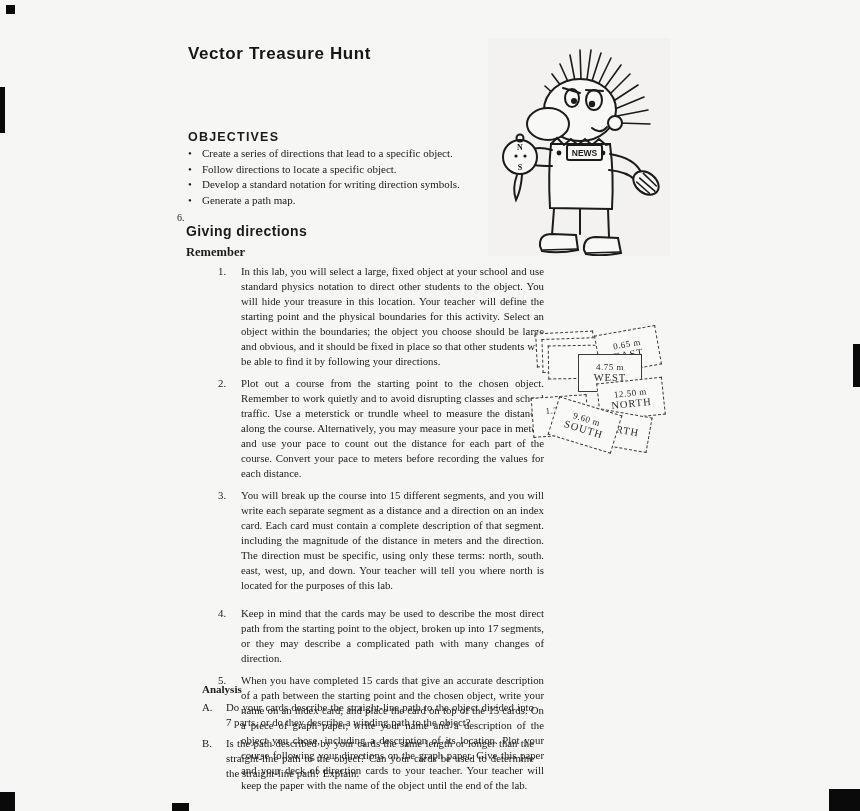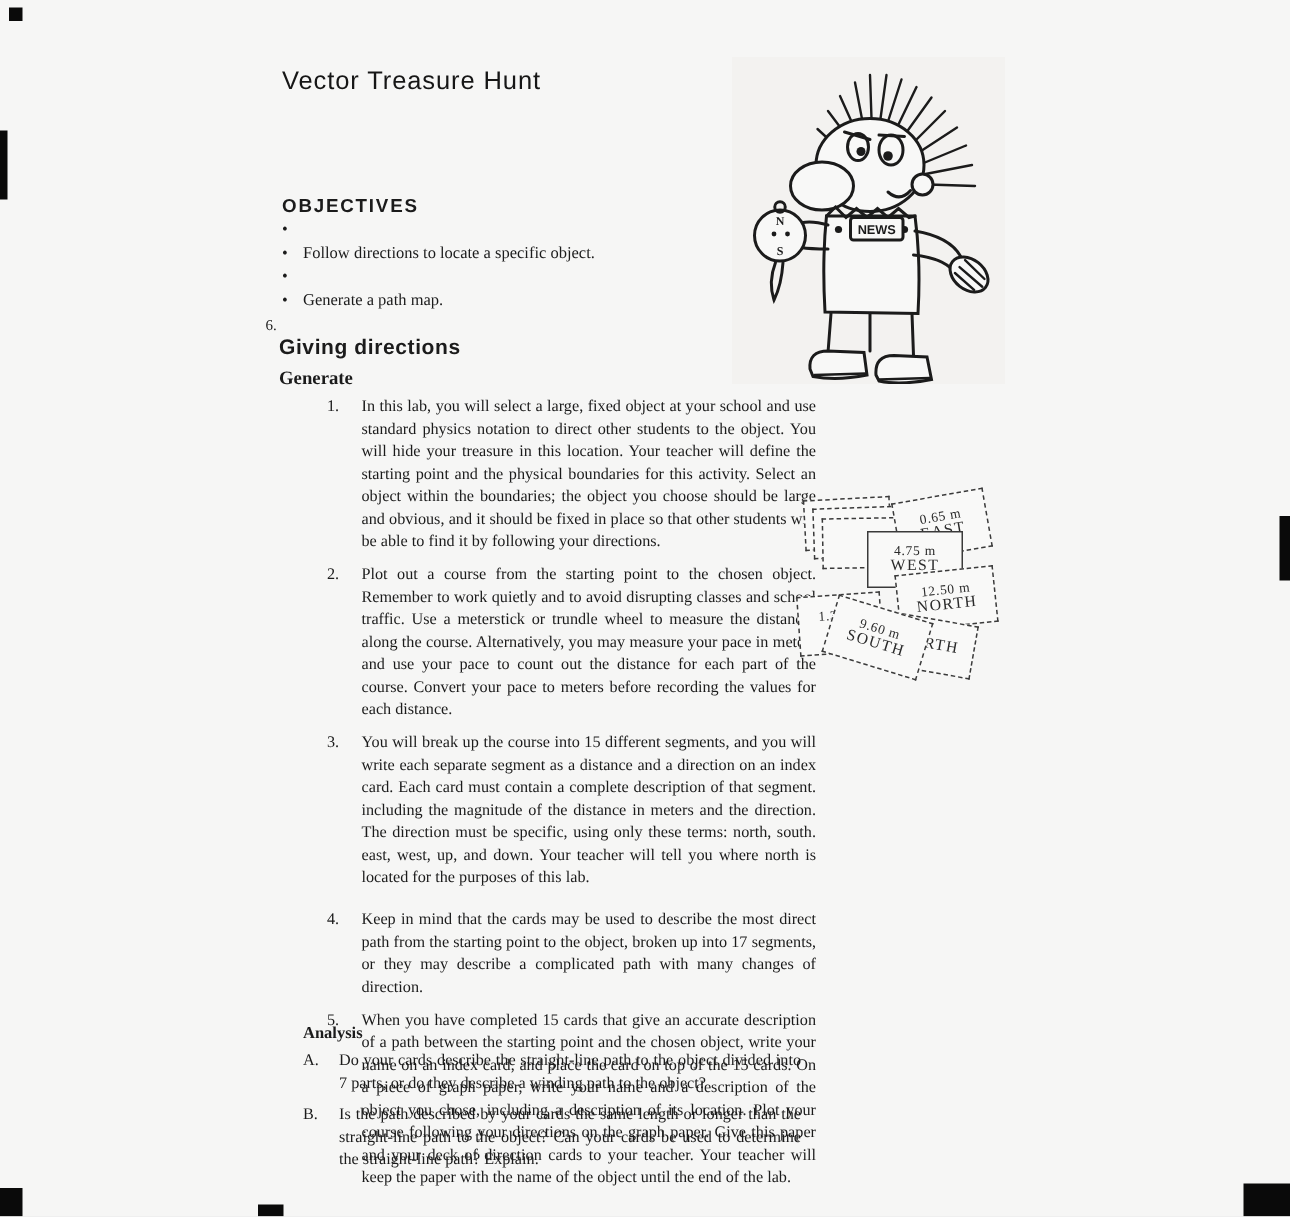--- a/index.html
+++ b/index.html
@@ -10,21 +10,21 @@
     background:#f6f6f5;
     color:#1b1b1b;
     font-family:"Liberation Serif", serif;
     overflow:hidden;
     margin:0 auto;
   }
   
   .doc-title {
     position:absolute; left:188px; top:44px;
     font-family:"Liberation Sans", sans-serif;
-    font-weight:normal; font-size:17px; letter-spacing:0.6px;
+    font-weight:bold; font-size:17px; letter-spacing:0.6px;
     color:#161616;
     text-align:right;
   }
   .objectives-heading {
     position:absolute; left:188px; top:130px;
     font-family:"Liberation Sans", sans-serif;
     font-weight:bold; font-size:12.5px; letter-spacing:1.2px;
   }
   .objectives-list { position:absolute; left:188px; top:148px; width:360px; }
   .objective-row { display:flex; margin-bottom:4.2px; font-size:11px; line-height:11.5px; }
@@ -107,37 +107,39 @@
 <body>
 
 <div class="page">
 
   <div class="doc-title">Vector Treasure Hunt</div>
 
   <div class="objectives-heading">OBJECTIVES</div>
   <div class="objectives-list">
     <div class="objective-row">
       <span class="objective-bullet">•</span>
+      <span>Create a series of directions that lead to a specific object.</span>
     </div>
     <div class="objective-row">
       <span class="objective-bullet">•</span>
       <span>Follow directions to locate a specific object.</span>
     </div>
     <div class="objective-row">
       <span class="objective-bullet">•</span>
+      <span>Develop a standard notation for writing direction symbols.</span>
     </div>
     <div class="objective-row">
       <span class="objective-bullet">•</span>
       <span>Generate a path map.</span>
     </div>
   </div>
 
   <div class="section-number">6.</div>
   <div class="section-heading">Giving directions</div>
-  <div class="procedure-heading">Generate</div>
+  <div class="procedure-heading">Remember</div>
 
   <div class="steps">
     <div class="step">
       <span class="step-num">1.</span>
       <span class="step-text">In this lab, you will select a large, fixed object at your school and use standard physics notation to direct other students to the object. You will hide your treasure in this location. Your teacher will define the starting point and the physical boundaries for this activity. Select an object within the boundaries; the object you choose should be large and obvious, and it should be fixed in place so that other students will be able to find it by following your directions.</span>
     </div>
     <div class="step">
       <span class="step-num">2.</span>
       <span class="step-text">Plot out a course from the starting point to the chosen object. Remember to work quietly and to avoid disrupting classes and school traffic. Use a meterstick or trundle wheel to measure the distances along the course. Alternatively, you may measure your pace in meters and use your pace to count out the distance for each part of the course. Convert your pace to meters before recording the values for each distance.</span>
     </div>

